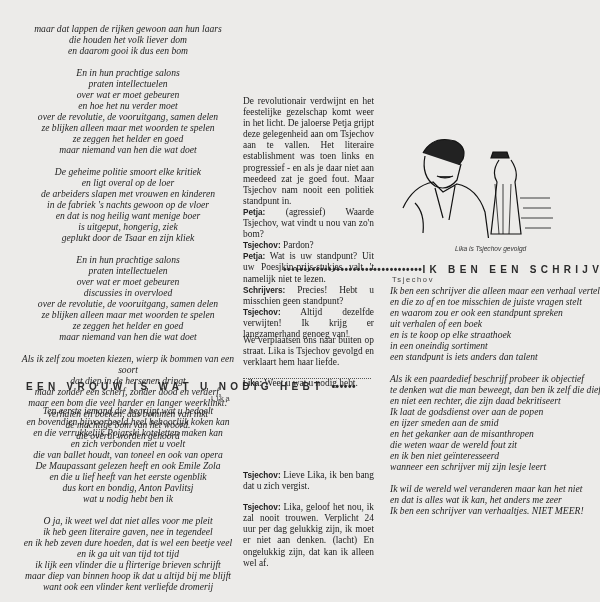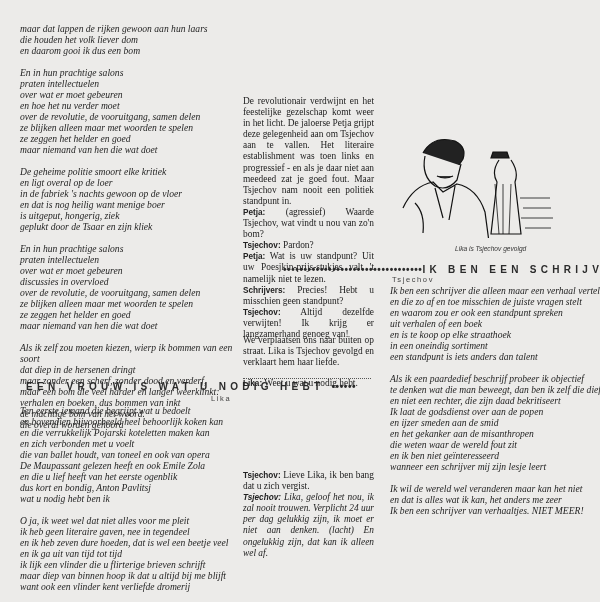--- a/index.html
+++ b/index.html
@@ -7,21 +7,21 @@
     width:600px; height:602px; overflow:hidden; position:relative;
     background:#ecebe9; color:#1c1c1c;
     font-family:"DejaVu Serif", serif;
   }
   .poem {
     position:absolute; font-style:italic; font-family:"Liberation Serif", serif;
     font-size:9.6px; line-height:11px; color:#1f1f1f;
   }
   .poem .line { display:block; white-space:nowrap; }
   .poem .gap { display:block; height:11px; }
-  .left { left:20px; width:216px; text-align:left; }
+  .left { left:20px; width:216px; text-align:center; }
   .right { left:390px; width:210px; text-align:left; }
   .prose {
     position:absolute; left:243px; width:131px;
     font-family:"Liberation Serif", serif; font-size:9.4px; line-height:11.1px;
     text-align:justify; color:#222;
   }
   .prose p { margin:0; }
   .prose .spk { font-family:"Liberation Sans", sans-serif; font-weight:bold; font-size:8.2px; }
   .hdr {
     position:absolute; font-family:"Liberation Sans", sans-serif; font-weight:bold;
@@ -51,20 +51,21 @@
     <span class="line">praten intellectuelen</span>
     <span class="line">over wat er moet gebeuren</span>
     <span class="line">en hoe het nu verder moet</span>
     <span class="line">over de revolutie, de vooruitgang, samen delen</span>
     <span class="line">ze blijken  alleen  maar met woorden te spelen</span>
     <span class="line">ze zeggen het helder en goed</span>
     <span class="line">maar niemand van hen die wat doet</span>
     <span class="gap"></span>
     <span class="line">De geheime politie smoort elke kritiek</span>
     <span class="line">en ligt overal op de loer</span>
+    <span class="line">de arbeiders slapen met vrouwen en kinderen</span>
     <span class="line">in de fabriek 's nachts gewoon op de vloer</span>
     <span class="line">en dat is nog heilig want menige boer</span>
     <span class="line">is uitgeput, hongerig, ziek</span>
     <span class="line">geplukt door de Tsaar en zijn kliek</span>
     <span class="gap"></span>
     <span class="line">En in hun prachtige salons</span>
     <span class="line">praten intellectuelen</span>
     <span class="line">over wat er moet gebeuren</span>
     <span class="line">discussies in overvloed</span>
     <span class="line">over de revolutie, de vooruitgang, samen delen</span>
@@ -122,21 +123,21 @@
 <div class="prose" style="top:335px;">
   <p>We verplaatsen ons naar buiten op straat. Lika is Tsjechov gevolgd en verklaart hem haar liefde.</p>
   <p style="margin-top:10px;">
     <span class="spk">Lika:</span><span> Weet u wat u nodig hebt.</span>
   </p>
 </div>
 <div class="dashline" style="left:243px; top:378px; width:128px;"></div>
 
 <div class="prose" style="top:470px;" id="dlg2">
     <p><span class="spk">Tsjechov:</span><span> Lieve Lika, ik ben bang dat u zich vergist.</span></p>
-    <p style=" font-style: italic;"><span class="spk">Tsjechov:</span><span> Lika, geloof het nou, ik zal nooit trouwen. Verplicht 24 uur per dag gelukkig zijn, ik moet er niet aan denken. (lacht) En ongelukkig zijn, dat kan ik alleen wel af.</span></p>
+    <p style="margin-top: 10px;"><span class="spk">Tsjechov:</span><span> Lika, geloof het nou, ik zal nooit trouwen. Verplicht 24 uur per dag gelukkig zijn, ik moet er niet aan denken. (lacht) En ongelukkig zijn, dat kan ik alleen wel af.</span></p>
   </div>
 
 <svg class="figure" viewBox="0 0 160 110">
   <g fill="none" stroke="#111" stroke-width="1.2">
     <path d="M28 25 q10 -18 32 -12 q12 6 8 18 l-4 6" fill="#222"></path>
     <path d="M30 28 q-4 20 10 30 q12 6 22 -6 l4 -16"></path>
     <path d="M42 48 q8 4 16 0" fill="#333"></path>
     <path d="M8 80 q10 -22 30 -26 l10 10 l14 -8 q20 4 28 28 l4 30"></path>
     <path d="M40 60 l8 30 M60 58 l-6 34"></path>
     <path d="M20 75 q10 10 8 30"></path>

